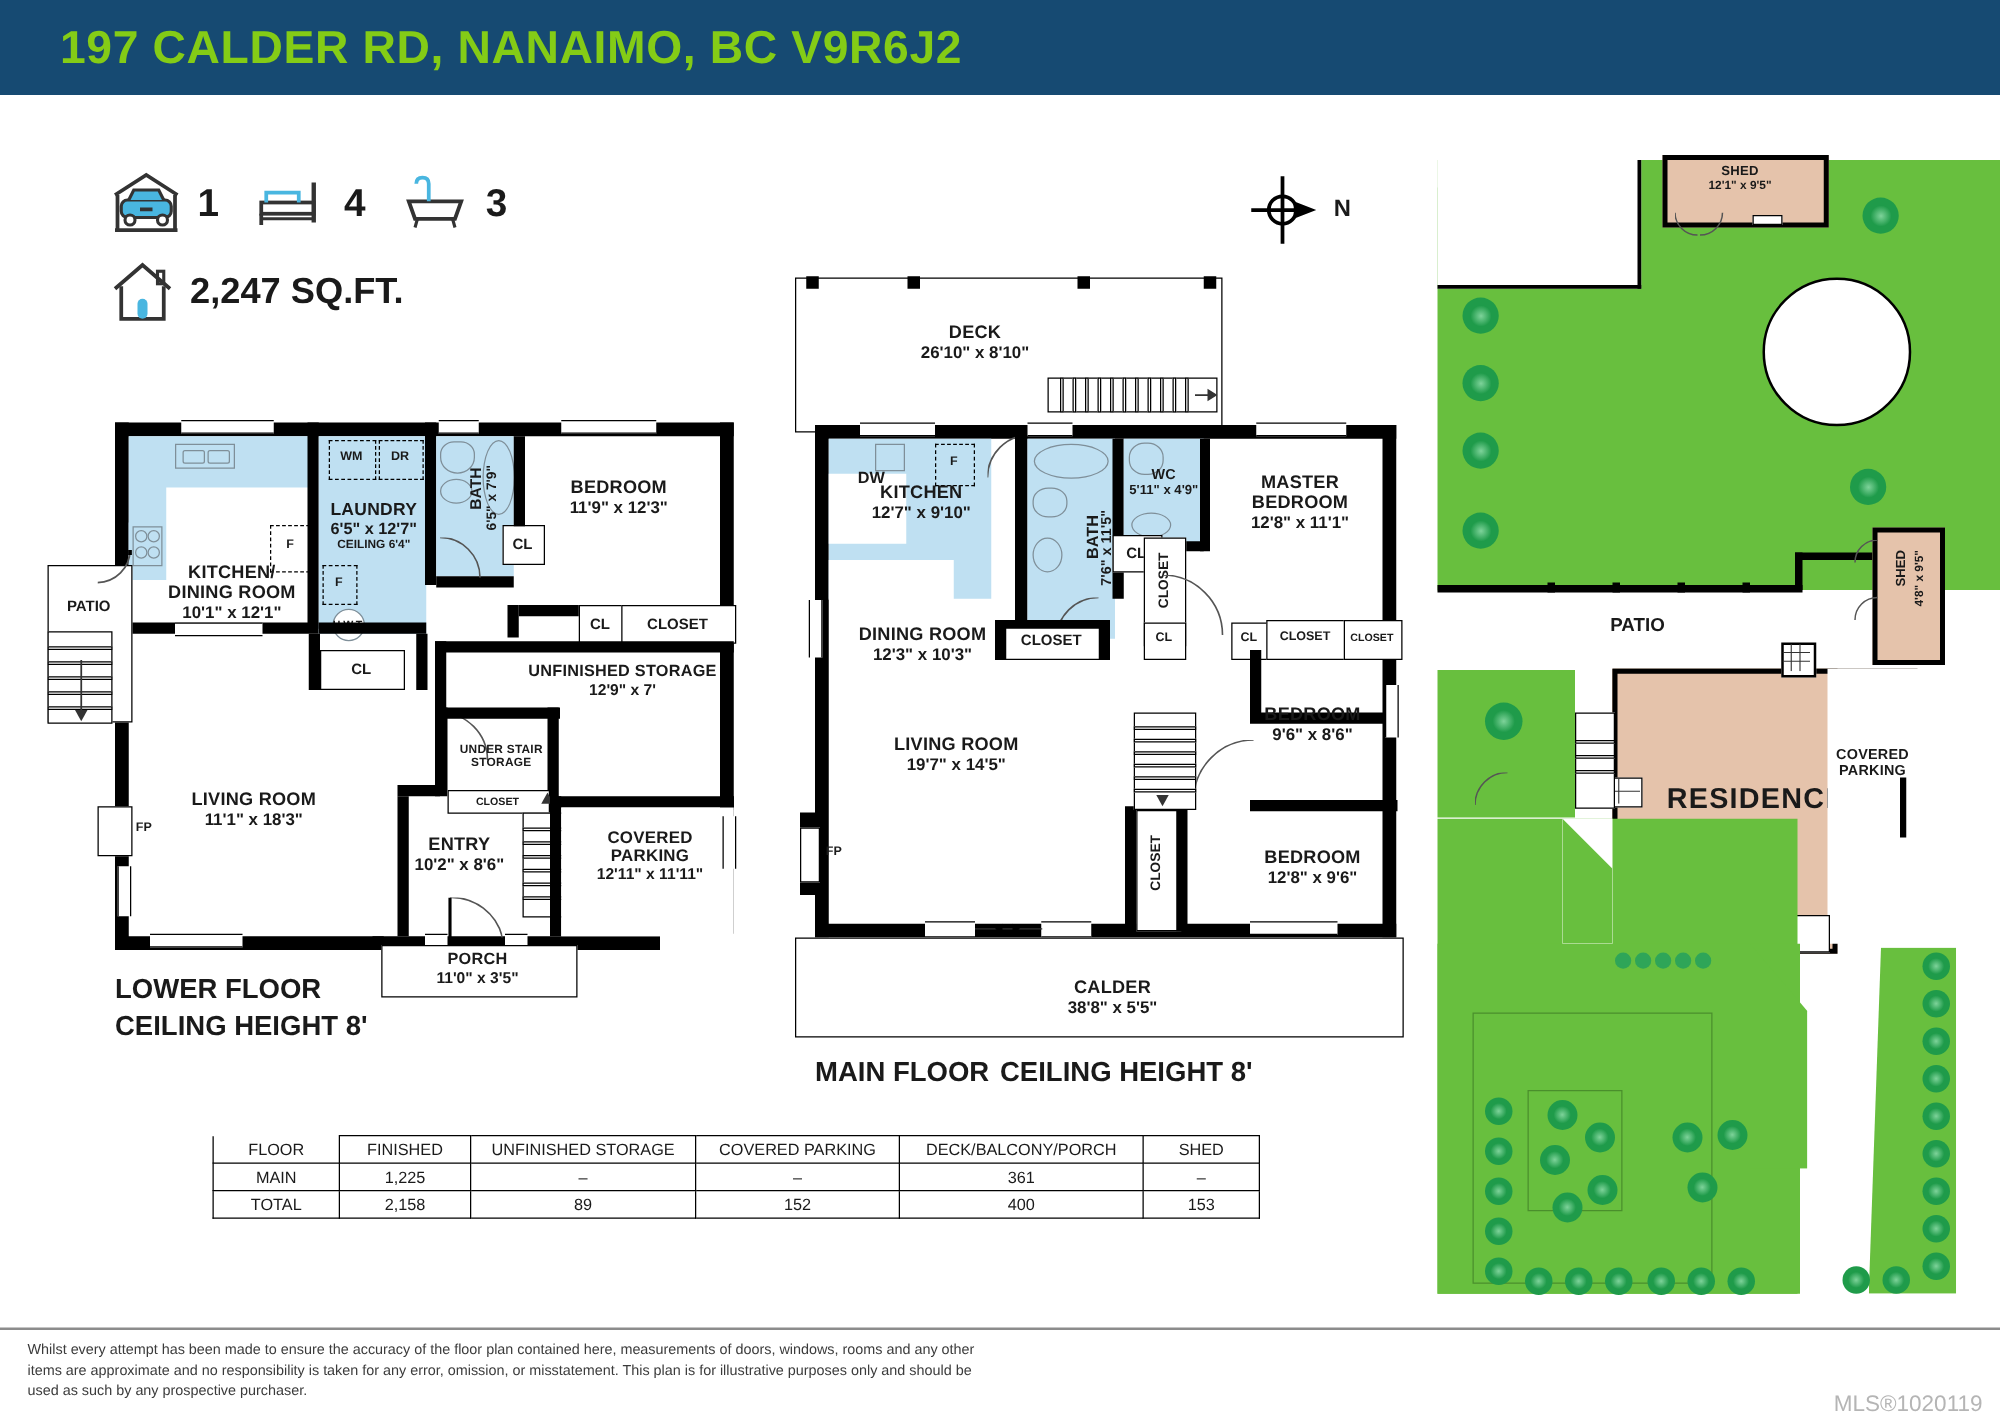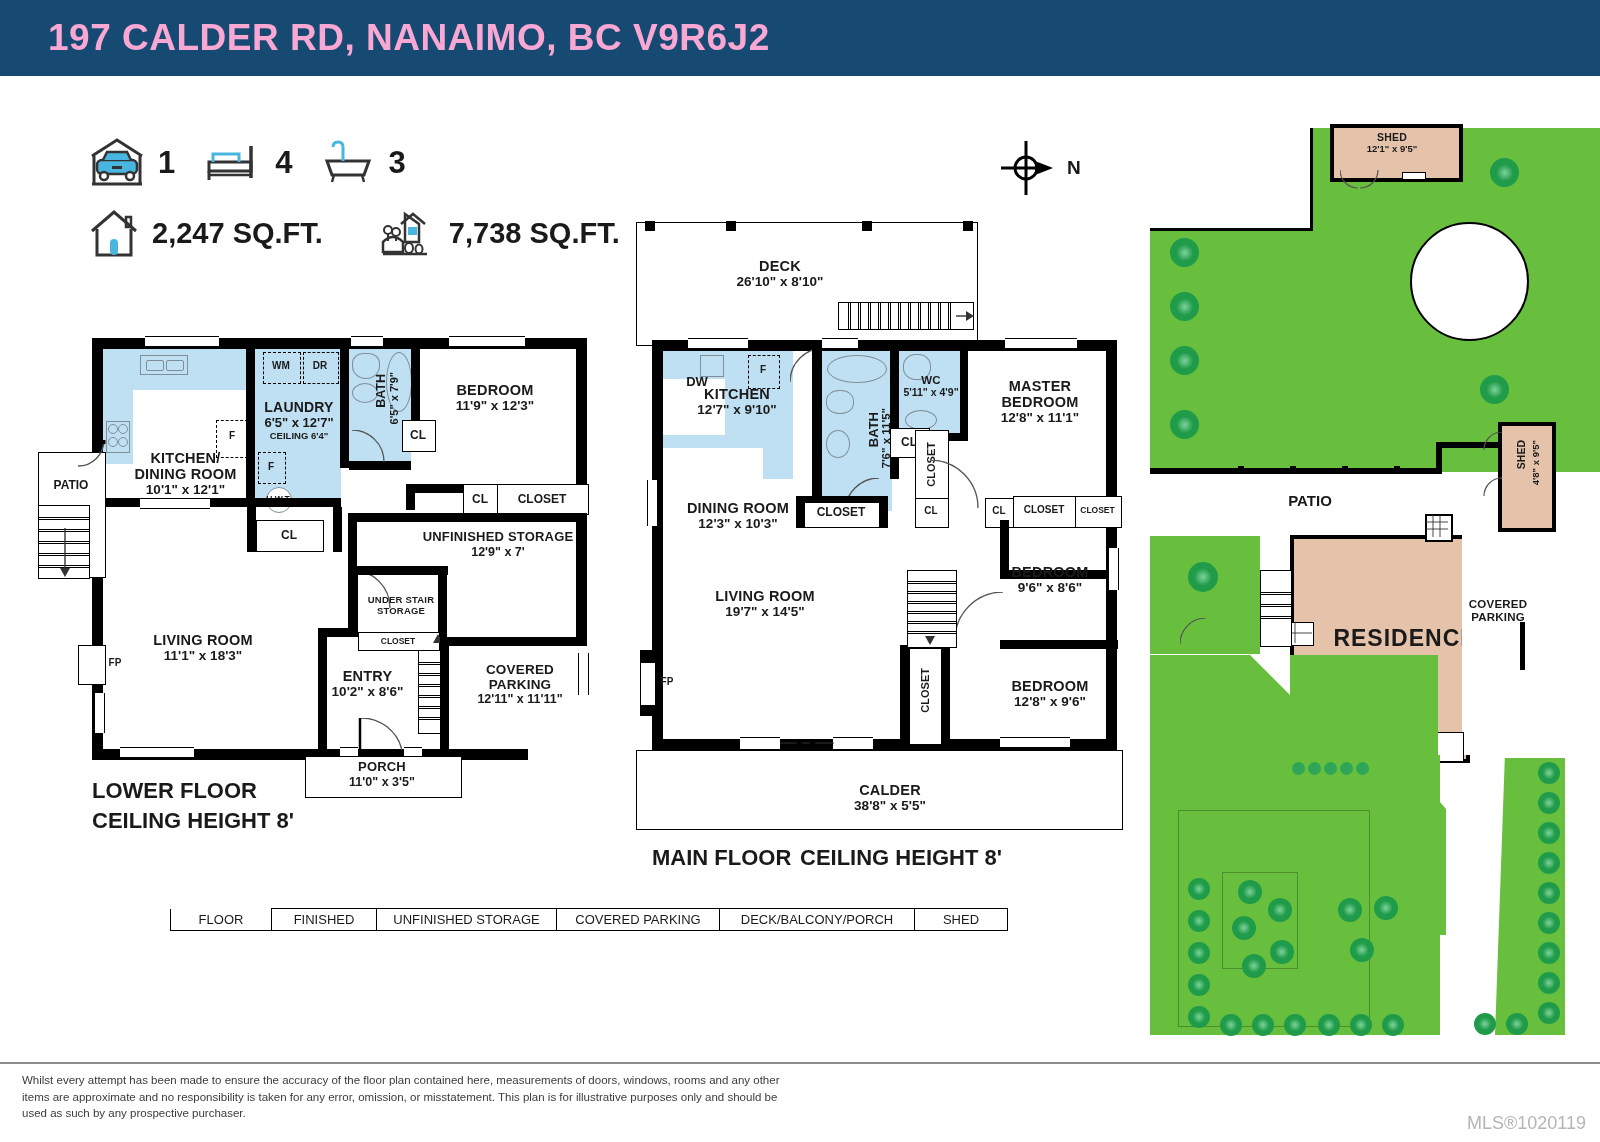--- a/index.html
+++ b/index.html
@@ -10,21 +10,21 @@
     color:#1a1a1a;
   }
   .abs{position:absolute;}
 
   
   #header-bar{
     left:0;top:0;width:1600px;height:76px;background:#164a72;
   }
   #header-title{
     position:absolute;left:48px;top:50%;transform:translateY(-50%);
-    color:#f9a8d4;font-size:37px;font-weight:bold;letter-spacing:.5px;
+    color:#84cc16;font-size:37px;font-weight:bold;letter-spacing:.5px;
     white-space:nowrap;
   }
 
   
   #summary{left:88px;top:128px;width:620px;height:150px;}
   .sum-row{display:flex;align-items:center;height:70px;}
   .sum-item{display:flex;align-items:center;margin-right:26px;}
   .sum-val{font-size:31px;font-weight:bold;margin-left:12px;}
   .sum-val.small{font-size:29px;}
   .ico{display:block;}
@@ -137,36 +137,20 @@
     <div class="sum-item" style="margin-right:56px">
       <svg class="ico" width="52" height="52" viewBox="0 0 52 52">
         <path d="M4 24 L26 5 L48 24" fill="none" stroke="#333" stroke-width="3"></path>
         <path d="M9 22 L9 48 L43 48 L43 22" fill="none" stroke="#333" stroke-width="3"></path>
         <rect x="38" y="10" width="5" height="10" fill="none" stroke="#333" stroke-width="2.5"></rect>
         <rect x="22" y="32" width="8" height="16" rx="4" fill="#49b6e0"></rect>
       </svg>
       <span class="sum-val small">2,247 SQ.FT.</span>
     </div>
 
-    <div class="sum-item">
-      <svg class="ico" width="58" height="50" viewBox="0 0 58 50">
-        <path d="M26 6 L40 16 L40 34 L26 34 Z" fill="none" stroke="#333" stroke-width="2.5"></path>
-        <path d="M22 16 L34 6 L46 16" fill="none" stroke="#333" stroke-width="2.5"></path>
-        <rect x="29" y="19" width="9" height="8" fill="#49b6e0"></rect>
-        <path d="M4 34 Q14 24 24 34 L24 44 L4 44 Z" fill="none" stroke="#333" stroke-width="2.5"></path>
-        <circle cx="9" cy="22" r="4" fill="none" stroke="#333" stroke-width="2"></circle>
-        <line x1="9" y1="26" x2="9" y2="33" stroke="#333" stroke-width="2"></line>
-        <circle cx="17" cy="24" r="4" fill="none" stroke="#333" stroke-width="2"></circle>
-        <line x1="17" y1="28" x2="17" y2="33" stroke="#333" stroke-width="2"></line>
-        <ellipse cx="30" cy="40" rx="4" ry="5" fill="none" stroke="#333" stroke-width="2"></ellipse>
-        <ellipse cx="40" cy="41" rx="3.5" ry="4.5" fill="none" stroke="#333" stroke-width="2"></ellipse>
-        <line x1="4" y1="46" x2="48" y2="46" stroke="#333" stroke-width="2.5"></line>
-      </svg>
-      <span class="sum-val small">7,738 SQ.FT.</span>
-    </div>
   </div>
 </div>
 
 <div class="abs" id="compass">
   <svg width="62" height="62" viewBox="0 0 62 62">
     <line x1="31" y1="4" x2="31" y2="58" stroke="#000" stroke-width="3"></line>
     <line x1="6" y1="31" x2="50" y2="31" stroke="#000" stroke-width="3"></line>
     <circle cx="31" cy="31" r="11" fill="none" stroke="#000" stroke-width="3"></circle>
     <path d="M40 31 L58 31 L40 24 Z M40 31 L58 31 L40 38 Z" fill="#000"></path>
   </svg>
@@ -515,20 +499,36 @@
   <table>
     <tbody>
     <tr>
       <th style="border-top:none;">FLOOR</th>
       <th style="width:100px;">FINISHED</th>
       <th style="width:175px;">UNFINISHED STORAGE</th>
       <th style="width:158px;">COVERED PARKING</th>
       <th style="width:190px;">DECK/BALCONY/PORCH</th>
       <th style="width:88px;">SHED</th>
     </tr>
+    <tr>
+      <td class="fl">MAIN</td>
+      <td>1,225</td>
+      <td>–</td>
+      <td>–</td>
+      <td>361</td>
+      <td>–</td>
+    </tr>
+    <tr>
+      <td class="fl">TOTAL</td>
+      <td>2,158</td>
+      <td>89</td>
+      <td>152</td>
+      <td>400</td>
+      <td>153</td>
+    </tr>
   </tbody>
     </table>
 </div>
 
 <div class="abs" id="site">
 
   <div class="grass" style="left:0px;top:18px;width:450px;height:345px;"></div>
   <div class="white" style="left:0px;top:18px;width:160px;height:100px;border-right:3px solid #000;border-bottom:3px solid #000;"></div>
   <div class="white" style="left:0px;top:18px;width:20px;height:22px;"></div>
 

